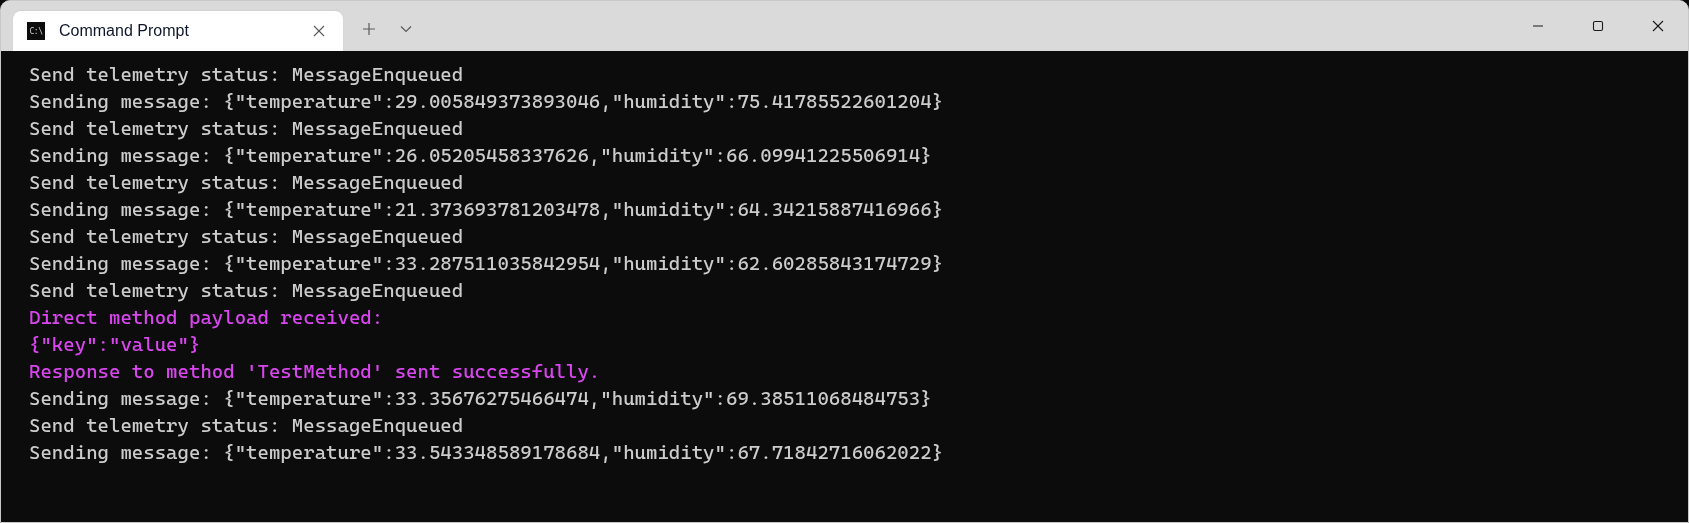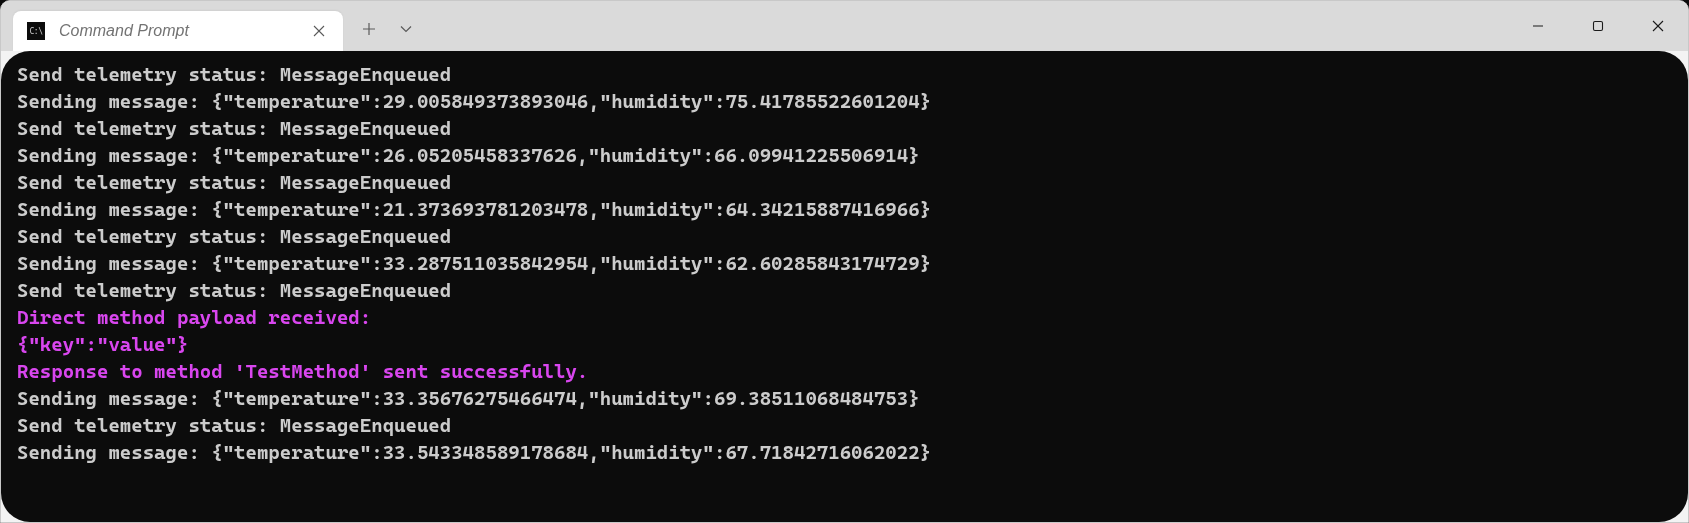--- a/index.html
+++ b/index.html
@@ -65,23 +65,22 @@
       align-items: center;
       justify-content: center;
       font-size: 8px;
       color: #cccccc;
       font-family: Consolas, monospace;
       letter-spacing: -0.5px;
     }
 
     .tab-title {
       font-size: 16px;
-      color: #737373;
+      color: #0f172a;
       flex: 1;
-      font-style: italic;
     }
 
     .tab-close {
       width: 20px;
       height: 20px;
       display: flex;
       align-items: center;
       justify-content: center;
       border-radius: 4px;
       cursor: pointer;
@@ -129,29 +128,28 @@
       height: 100%;
       display: flex;
       align-items: center;
       justify-content: center;
       cursor: pointer;
     }
 
     .terminal {
       flex: 1;
       background: #0c0c0c;
-      padding: 10px 16px;
+      padding: 10px 28px;
       font-family: "Cascadia Mono", "Consolas", monospace;
       font-size: 19.5px;
       line-height: 27px;
       color: #cccccc;
       overflow-y: auto;
       white-space: pre;
-      font-weight: 700;
-      border-radius: 29px;
+      font-weight: 400;
     }
 
     .terminal-line {
       display: block;
     }
 
     .terminal-line.green {
       color: #d946ef;
     }
   </style>

